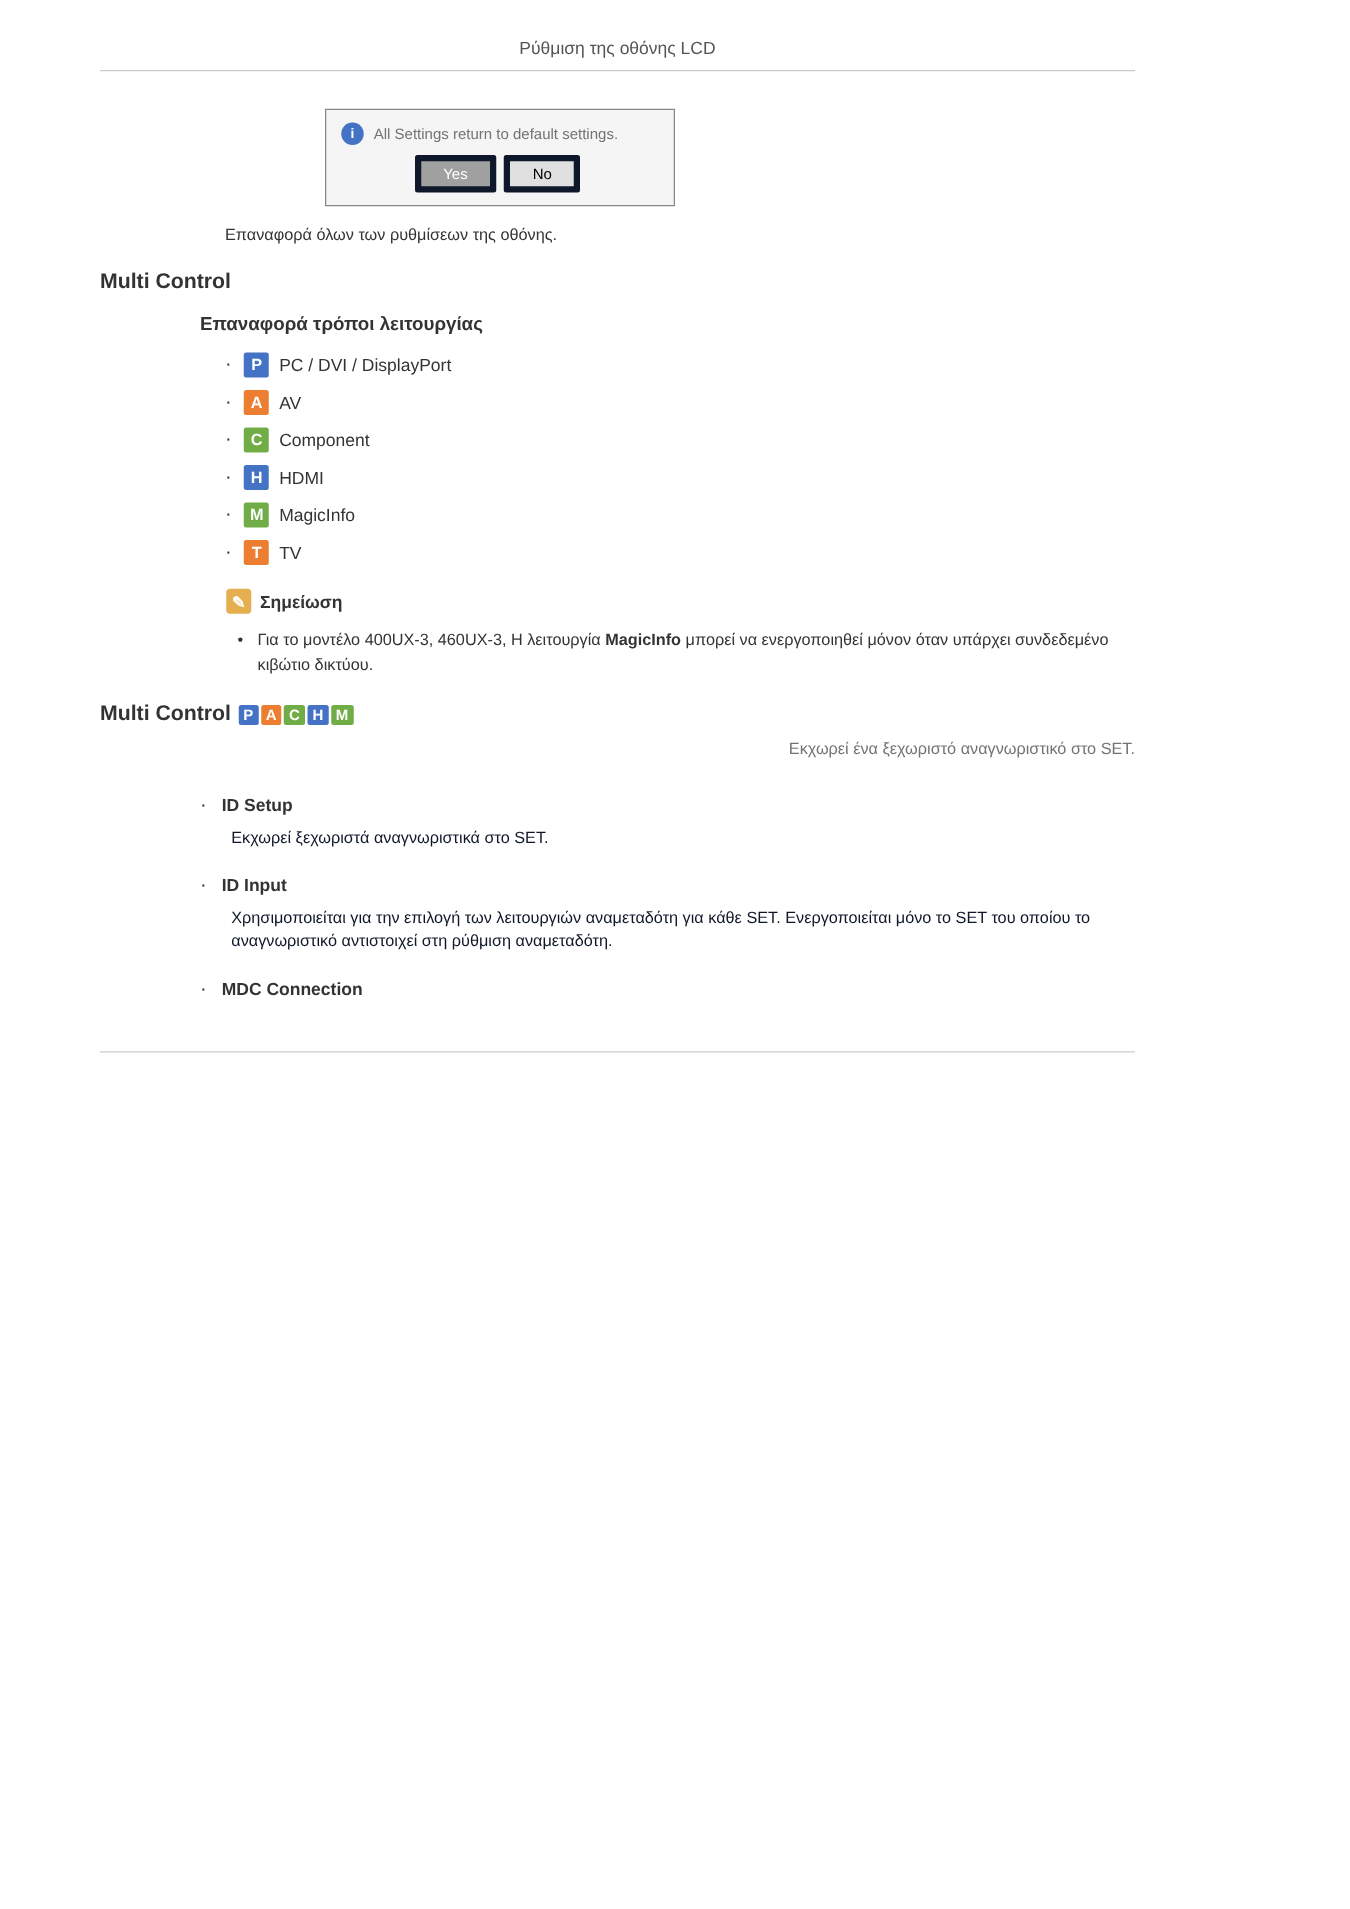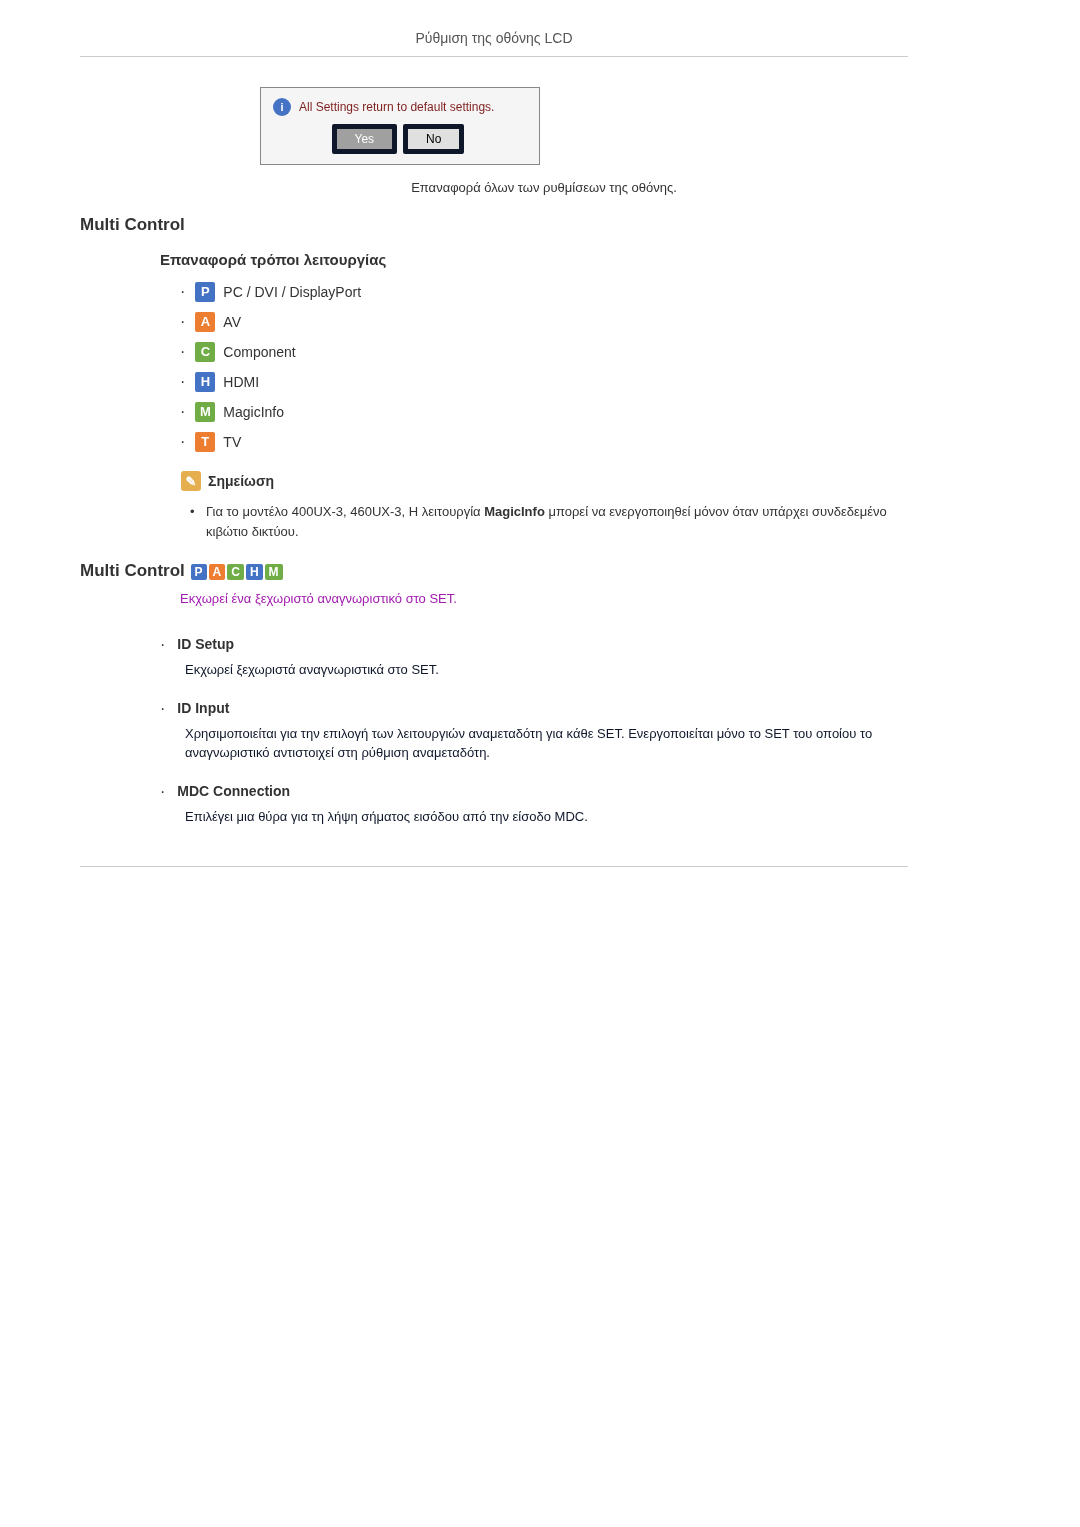--- a/index.html
+++ b/index.html
@@ -90,21 +90,21 @@
       justify-content: center;
       color: white;
       font-size: 11px;
       font-weight: bold;
       margin-right: 8px;
       flex-shrink: 0;
     }
 
     .dialog-text {
       font-size: 12px;
-      color: #7f1d1d;
+      color: #737373;
     }
 
     .dialog-buttons {
       display: flex;
       gap: 6px;
       margin-top: 6px;
       justify-content: center;
     }
 
     .dialog-btn {
@@ -119,21 +119,20 @@
     .dialog-btn-yes {
       background: #a0a0a0;
       color: #fff;
     }
 
     .reset-description {
       margin-left: 100px;
       font-size: 13px;
       color: #333;
       margin-bottom: 20px;
-      text-align: center;
     }
 
     
     .section-multi-control {
       margin-bottom: 20px;
     }
 
     .multi-control-title {
       font-size: 17px;
       font-weight: bold;
@@ -236,22 +235,23 @@
 
     .multi-control-badges-title {
       font-size: 17px;
       font-weight: bold;
       margin-bottom: 10px;
     }
 
     .multi-control-desc {
       margin-left: 100px;
       font-size: 13px;
-      color: #a21caf;
+      color: #737373;
       margin-bottom: 25px;
+      text-align: right;
     }
 
     
     .sub-items {
       margin-top: 30px;
     }
 
     .sub-item {
       margin-bottom: 20px;
     }
@@ -397,19 +397,18 @@
         <span class="sub-item-title">ID Input</span>
       </div>
       <div class="sub-item-desc">Χρησιμοποιείται για την επιλογή των λειτουργιών αναμεταδότη για κάθε SET. Ενεργοποιείται μόνο το SET του οποίου το αναγνωριστικό αντιστοιχεί στη ρύθμιση αναμεταδότη.</div>
     </div>
 
     <div class="sub-item">
       <div class="sub-item-header">
         <span class="sub-item-bullet">·</span>
         <span class="sub-item-title">MDC Connection</span>
       </div>
-      <div class="sub-item-desc">Επιλέγει μια θύρα για τη λήψη σήματος εισόδου από την είσοδο MDC.</div>
     </div>
   </div>
 
   <div class="bottom-border"></div>
 
 </div>
 
 </body></html>

